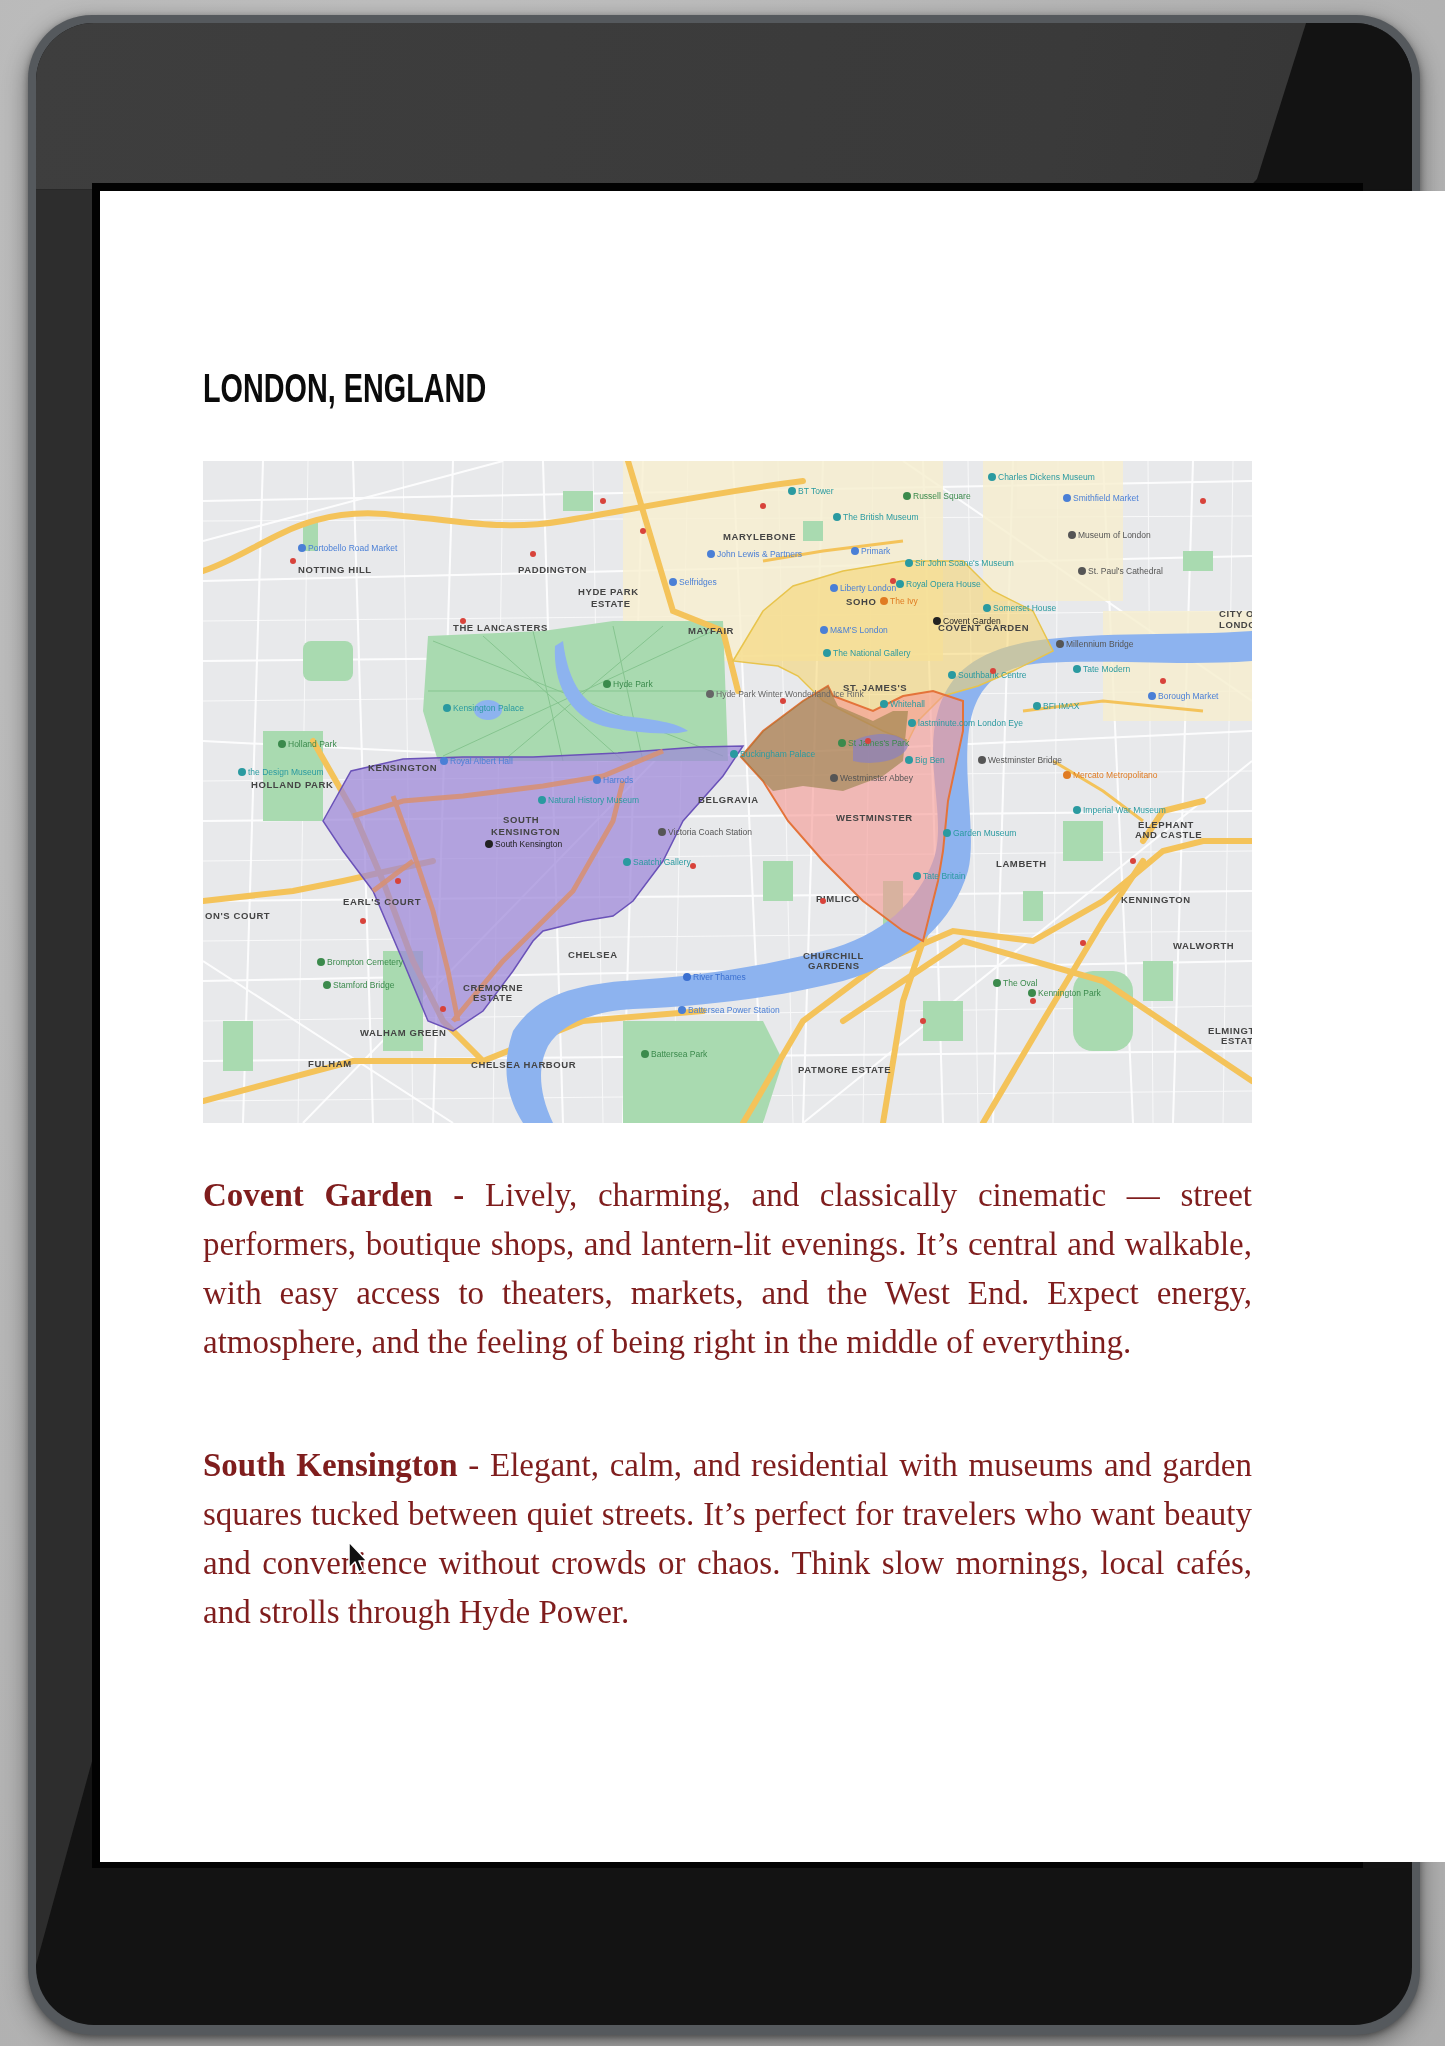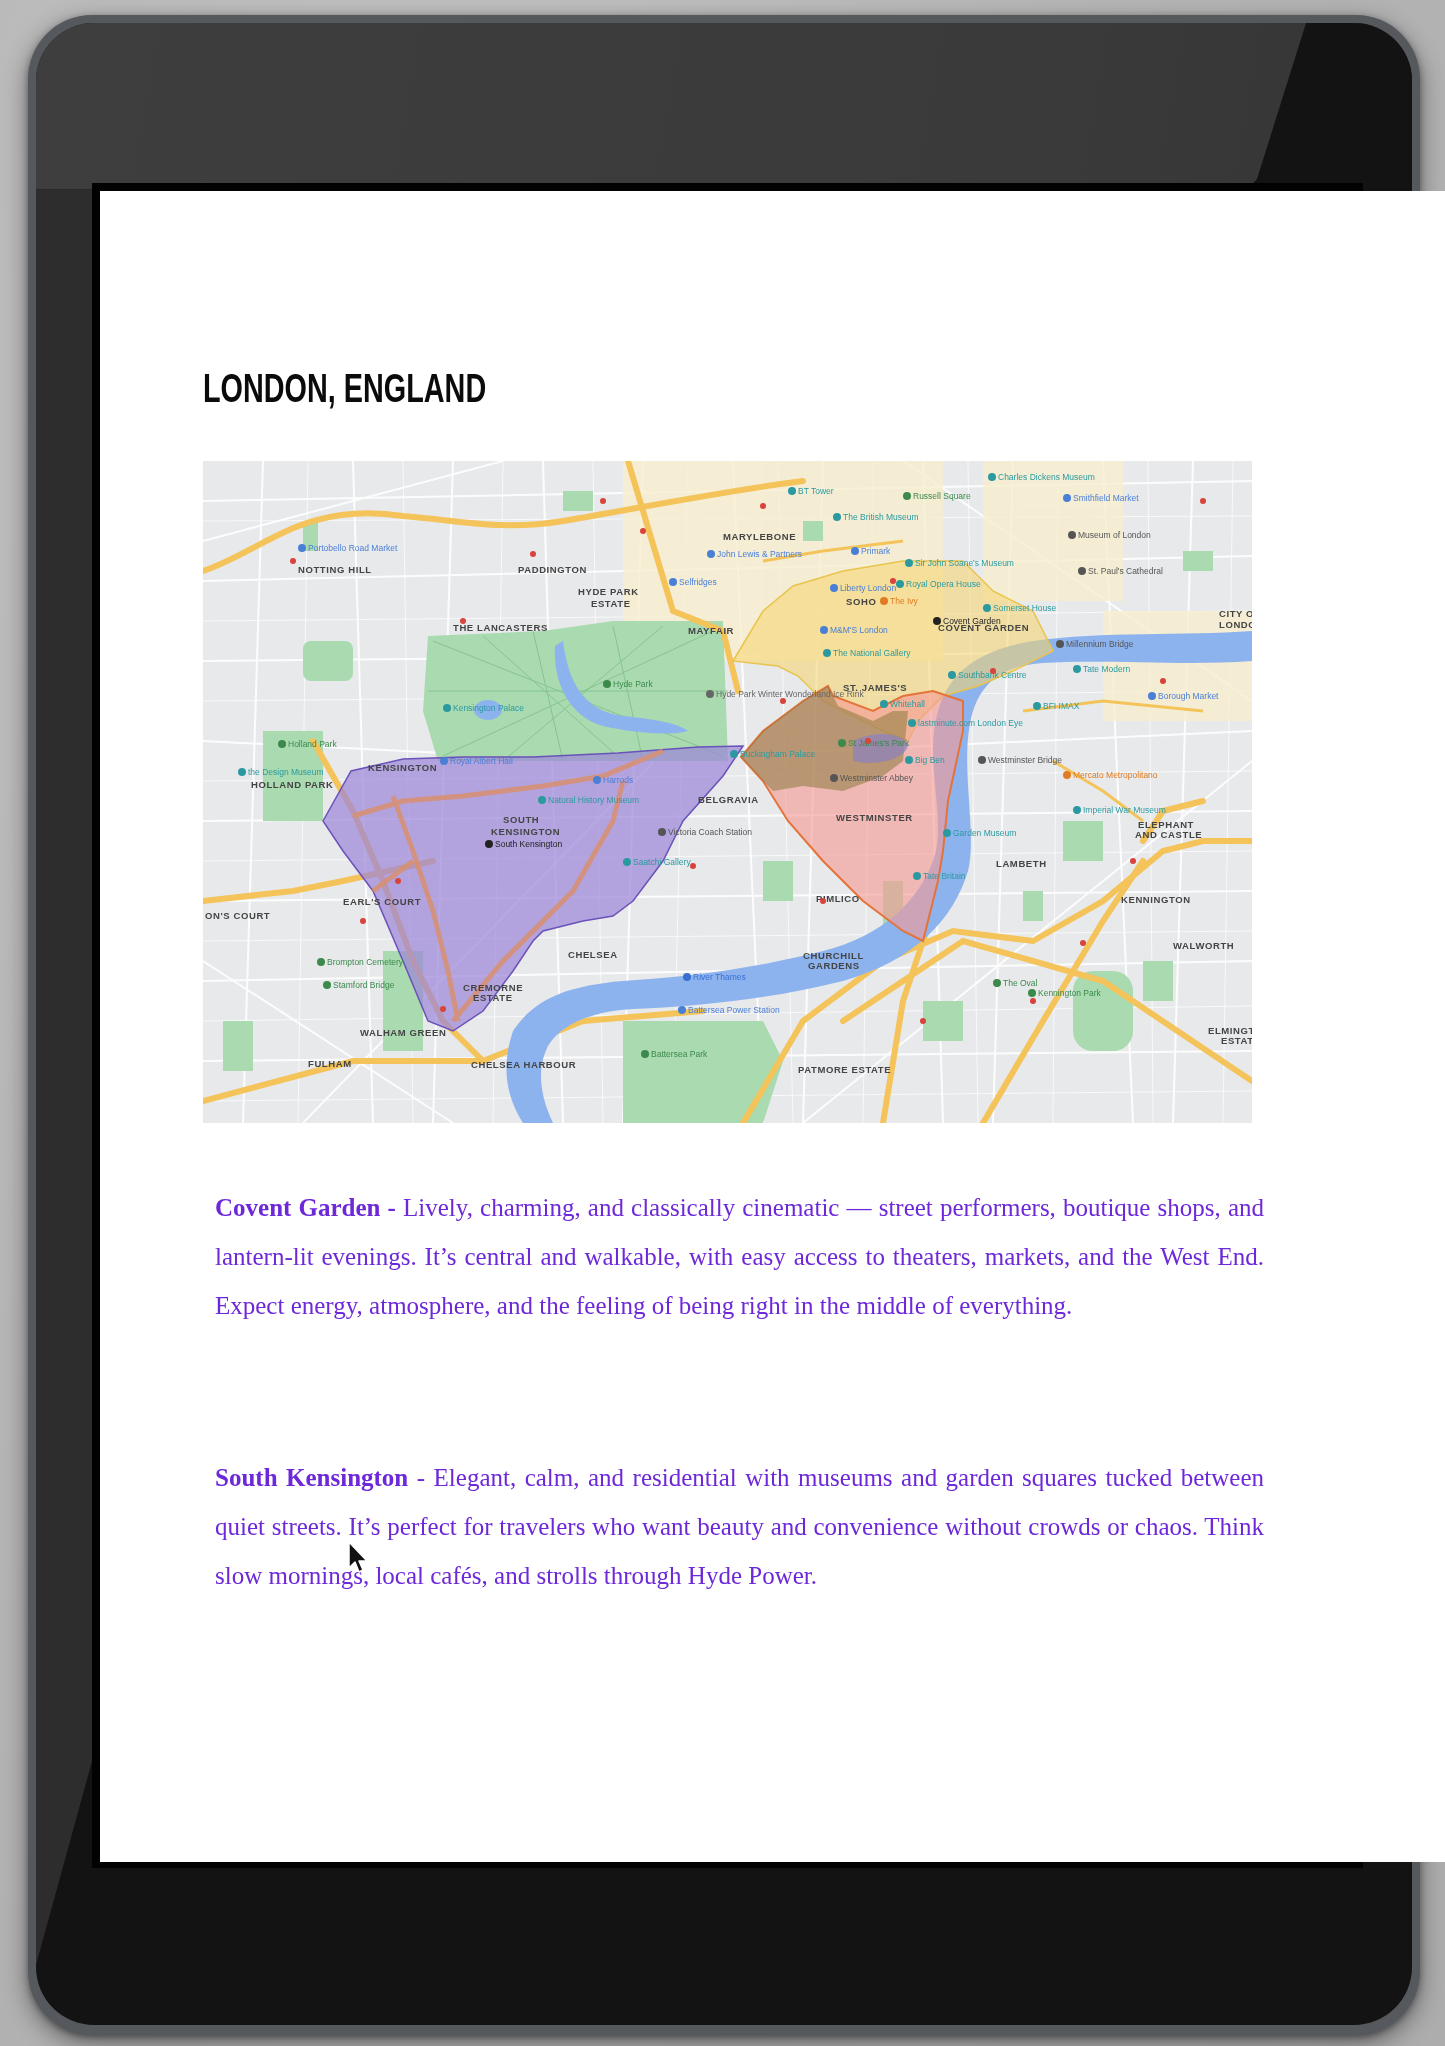--- a/index.html
+++ b/index.html
@@ -48,22 +48,22 @@
     transform: scaleX(0.72); transform-origin:left top;
     white-space:nowrap;
   }
   .map {
     position:absolute; left:103px; top:270px; width:1049px; height:662px;
     overflow:hidden; background:#e9eaec;
   }
   .map svg { display:block; }
   .body-text {
     position:absolute; left:103px; width:1049px;
-    font-family:"Liberation Serif", serif; font-size:25px; line-height:49px;
-    color:#6d28d9; text-align:justify; margin:12px;
+    font-family:"Liberation Serif", serif; font-size:33px; line-height:49px;
+    color:#7f1d1d; text-align:justify; margin:0;
   }
   .body-text b { font-weight:700; }
   .p1 { top:980px; }
   .p2 { top:1250px; }
   .cursor {
     position:absolute; left:347px; top:1540px; width:24px; height:36px;
   }
 </style>
 </head>
 <body>

